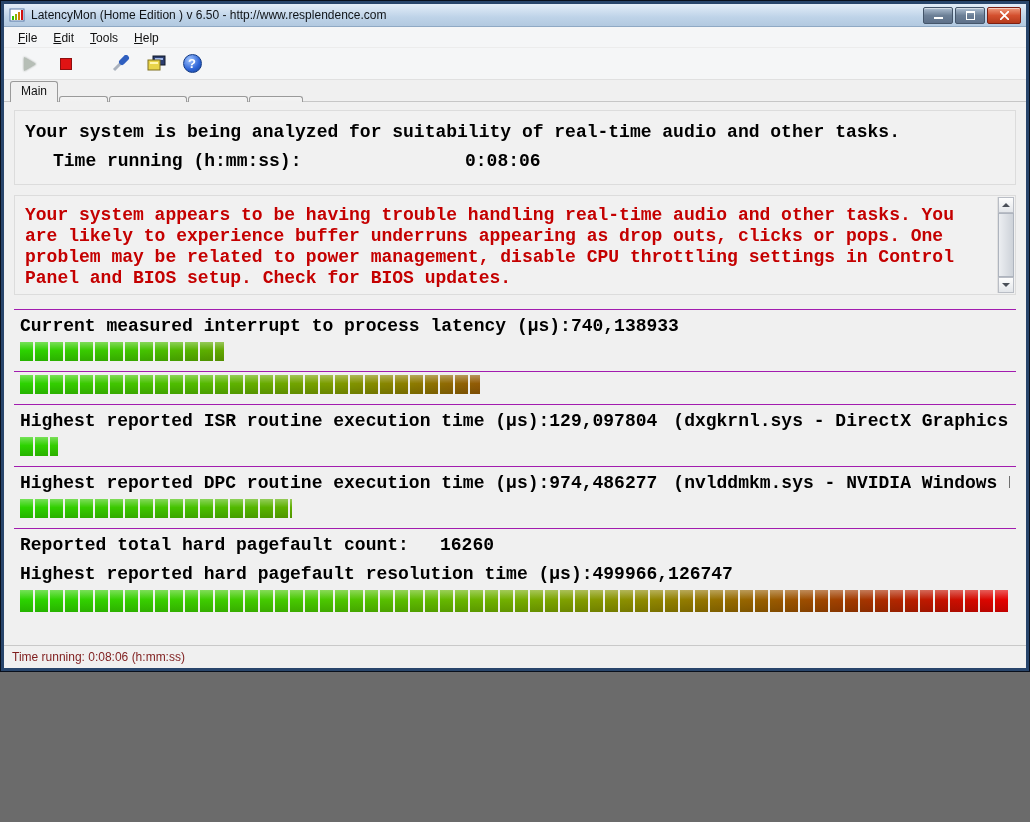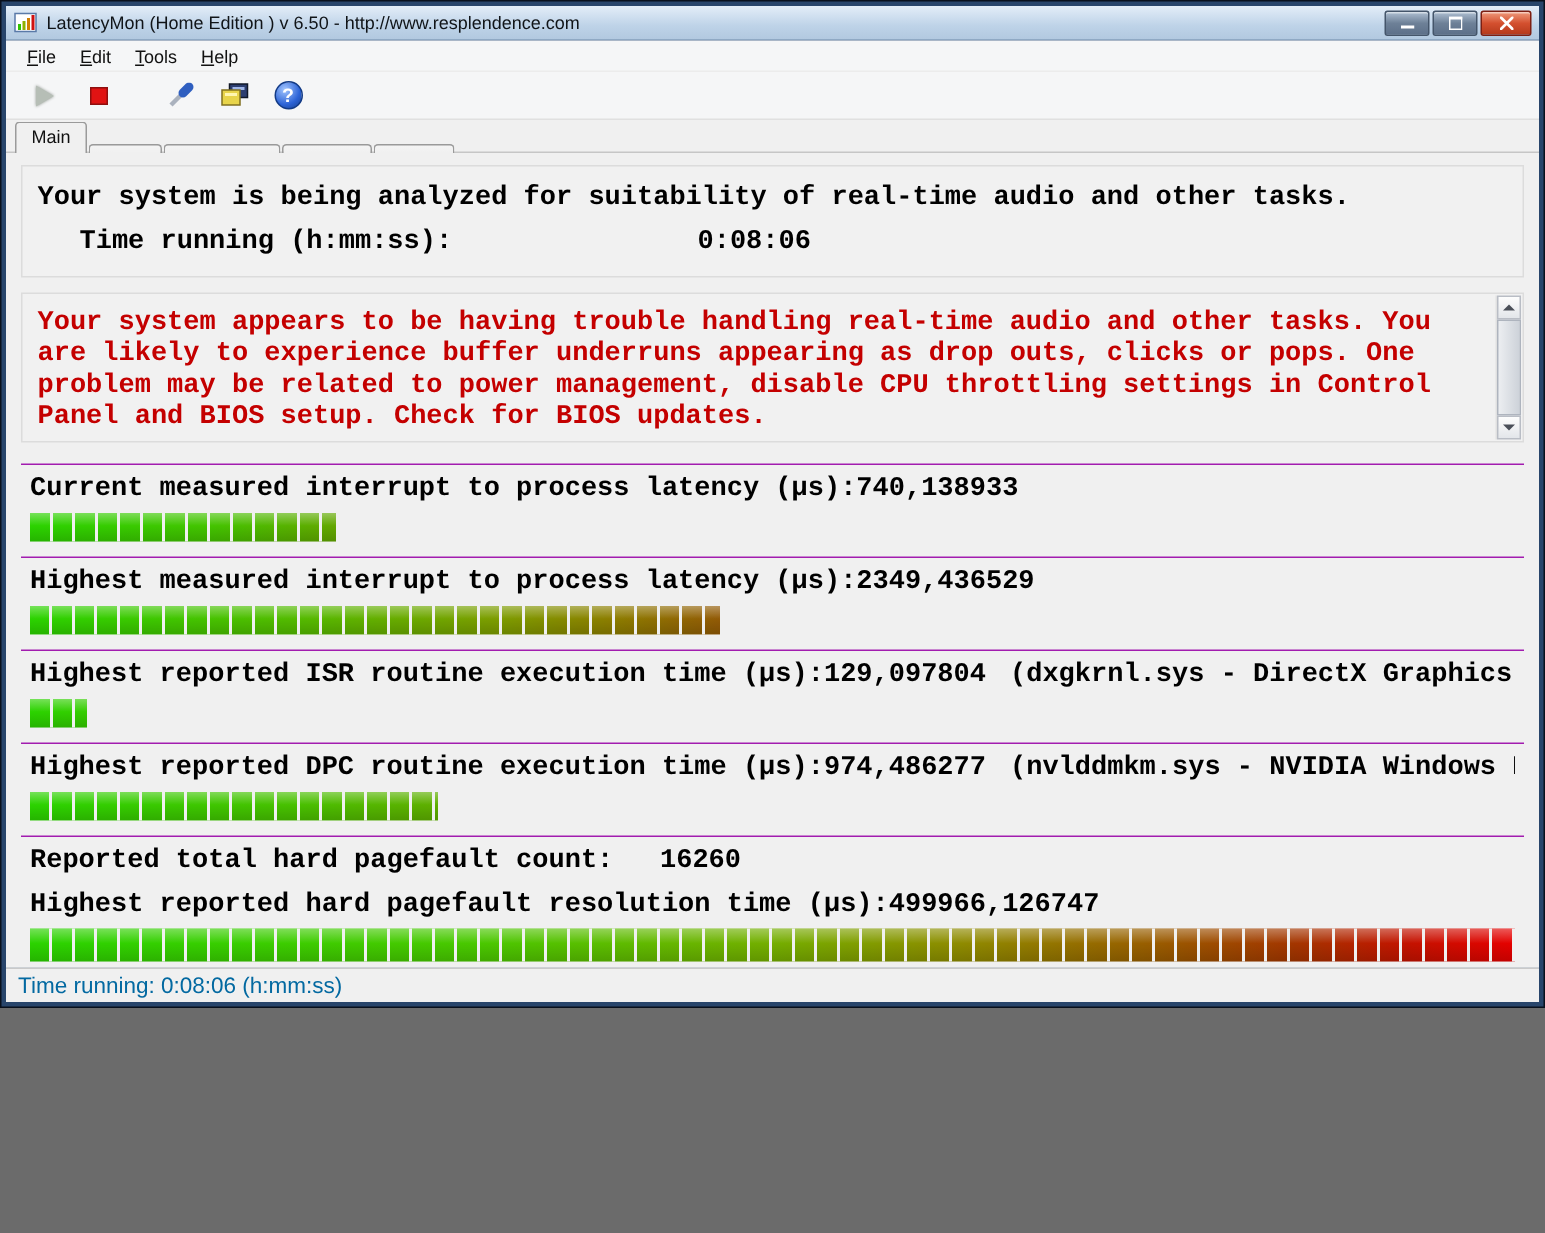--- a/index.html
+++ b/index.html
@@ -130,21 +130,21 @@
   .metric-head .m-extra { margin-left:16px; }
   .bar-track { height:19px; margin:3px 0 10px; }
   .bar-track.tall { height:22px; margin-bottom:14px; }
   .bar { height:100%; }
 
   
   .statusbar {
     flex:0 0 23px; height:23px; background:#f0f0f0;
     border-top:1px solid #c9c9c9;
     display:flex; align-items:center; padding:0 8px;
-    font-size:15px; color:#0369a1;
+    font-size:12px; color:#7f1d1d;
   }
 </style>
 </head>
 <body>
 
 <div class="window">
 
   <div class="titlebar">
     <span style="display:flex;">
       <svg width="16" height="16">
@@ -247,24 +247,20 @@
         <div class="metric-head">
           <span class="m-label">Current measured interrupt to process latency (µs):</span>
           <span class="m-value">740,138933</span>
         </div>
         <div class="bar-track">
             <div class="bar" style="width: 20.6%; background-image: repeating-linear-gradient(90deg, transparent 0px, transparent 13px, rgb(240, 240, 240) 13px, rgb(240, 240, 240) 15px), linear-gradient(rgba(255, 255, 255, 0.35), rgba(255, 255, 255, 0) 45%, rgba(0, 0, 0, 0.15)), linear-gradient(90deg, rgb(43, 211, 0) 0%, rgb(68, 195, 0) 60%, rgb(99, 167, 0) 100%);"></div>
           </div>
       </div>
 
       <div class="metric sep">
-        <div class="metric-head">
-          <span class="m-label">Highest measured interrupt to process latency (µs):</span>
-          <span class="m-value">2349,436529</span>
-        </div>
         <div class="bar-track">
             <div class="bar" style="width: 46.5%; background-image: repeating-linear-gradient(90deg, transparent 0px, transparent 13px, rgb(240, 240, 240) 13px, rgb(240, 240, 240) 15px), linear-gradient(rgba(255, 255, 255, 0.35), rgba(255, 255, 255, 0) 45%, rgba(0, 0, 0, 0.15)), linear-gradient(90deg, rgb(43, 211, 0) 0%, rgb(85, 185, 0) 40%, rgb(125, 156, 0) 68%, rgb(141, 124, 0) 85%, rgb(146, 90, 6) 100%);"></div>
           </div>
       </div>
 
       <div class="metric sep">
         <div class="metric-head">
           <span class="m-label">Highest reported ISR routine execution time (µs):</span>
           <span class="m-value">129,097804</span>
           <span class="m-extra">(dxgkrnl.sys - DirectX Graphics Kernel, Microsoft Corporation)</span>

